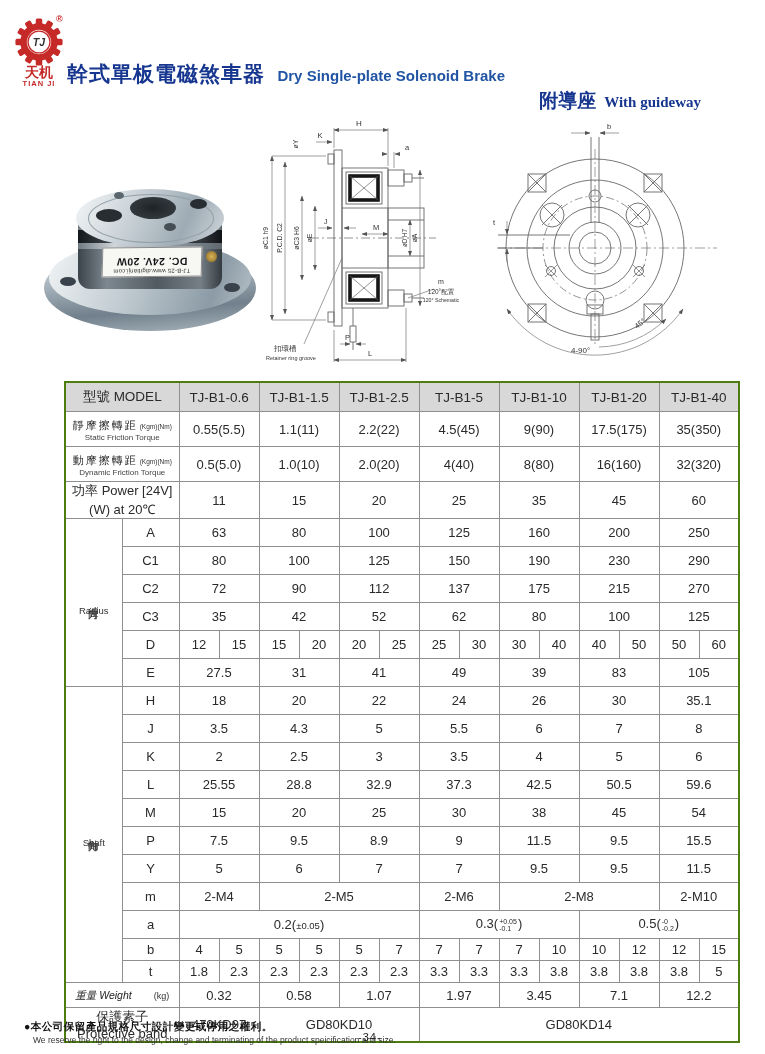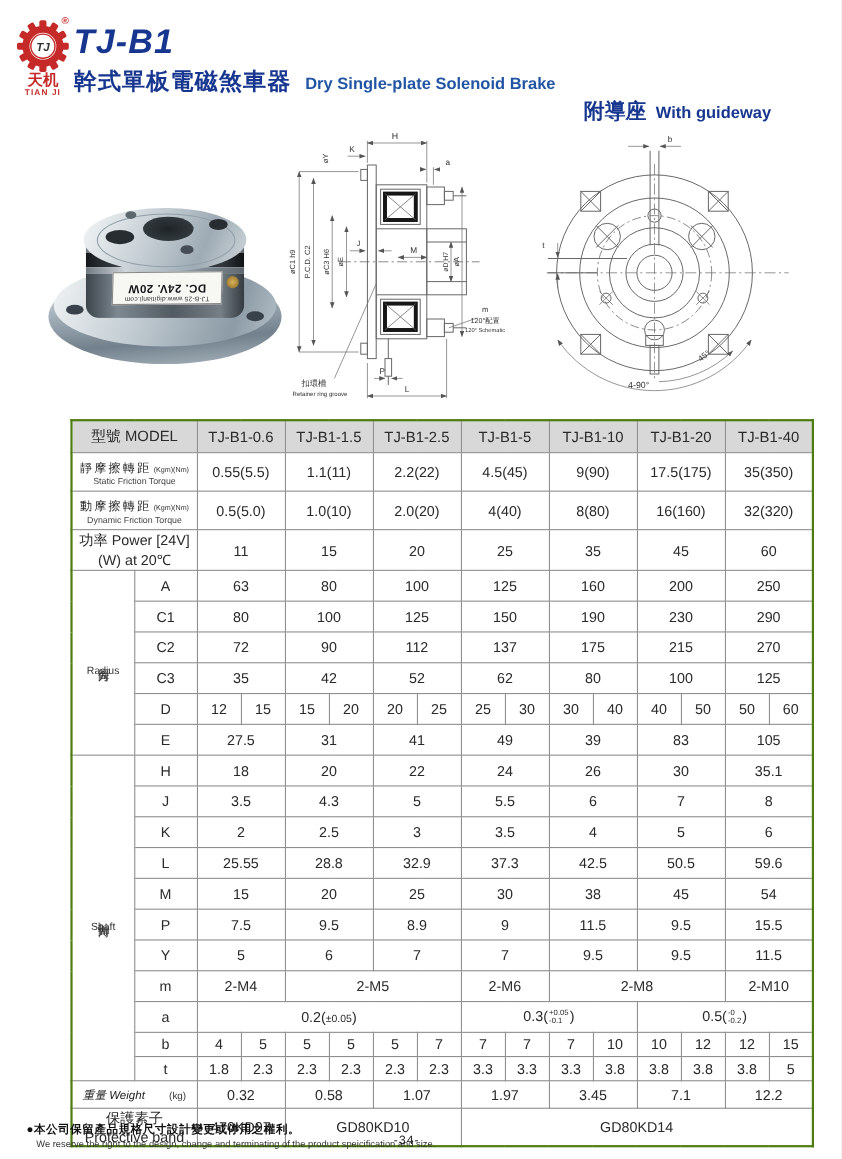--- a/index.html
+++ b/index.html
@@ -10,21 +10,21 @@
   .brand{position:absolute;left:8px;top:16px;width:62px;height:84px;text-align:center;}
   .gear{width:52px;height:52px;display:block;margin:0 auto;}
   .reg{position:absolute;left:48px;top:-2px;color:#c52a28;font-size:9px;font-weight:bold;}
   .brand-zh{color:#c52a28;font-size:14px;font-weight:bold;line-height:13px;margin-top:-2px;}
   .brand-en{color:#c52a28;font-size:7.5px;font-weight:bold;letter-spacing:1px;}
   .model-title{position:absolute;left:67px;top:20px;font-size:31px;font-weight:bold;font-style:italic;
                color:#16368f;letter-spacing:1px;}
   .subtitle{position:absolute;left:67px;top:60px;white-space:nowrap;text-align:center;}
   .sub-zh{font-size:21px;font-weight:bold;color:#16368f;letter-spacing:1px;}
   .sub-en{font-size:15px;font-weight:bold;color:#2155a4;margin-left:8px;}
-  .variant{position:absolute;right:64px;top:88px;white-space:nowrap;}
+  .variant{position:absolute;right:64px;top:88px;white-space:nowrap;font-family:Liberation Serif, serif;}
   .var-zh{font-size:19px;font-weight:bold;color:#16368f;}
   .var-en{font-size:15px;font-weight:bold;color:#16368f;margin-left:4px;}
 
   
   .photo{position:absolute;left:44px;top:181px;width:212px;height:162px;}
   .photo div{position:absolute;}
   .ph-shadow{left:4px;top:120px;width:204px;height:34px;border-radius:50%;
              background:radial-gradient(closest-side,rgba(50,60,72,.30),rgba(50,60,72,0) 72%);}
   .ph-flange{left:0;top:64px;width:212px;height:86px;border-radius:50%;
              background:linear-gradient(175deg,#e8edef 5%,#aebac3 35%,#71808c 72%,#9aa7b0 92%);}
@@ -116,21 +116,20 @@
       </g>
       <circle cx="32" cy="32" r="15" fill="#ffffff"></circle>
       <circle cx="32" cy="32" r="13.5" fill="none" stroke="#c52a28" stroke-width="1.6"></circle>
       <text x="32" y="37" text-anchor="middle" font-size="13" font-style="italic" font-weight="bold" font-family="Liberation Serif, serif" fill="#c52a28" data-name="brand-logo-tj-text">TJ</text>
     </svg>
     <sup class="reg" data-name="registered-mark">®</sup>
     <div class="brand-zh" data-name="brand-name-zh">天机</div>
     <div class="brand-en" data-name="brand-name-en">TIAN JI</div>
   </div>
 
-  <div class="model-title" data-name="page-title">TJ-B1</div>
   <div class="subtitle" data-name="page-subtitle">
     <span class="sub-zh" data-name="subtitle-zh">幹式單板電磁煞車器</span>
     <span class="sub-en" data-name="subtitle-en">Dry Single-plate Solenoid Brake</span>
   </div>
   <div class="variant" data-name="variant-title">
     <span class="var-zh" data-name="variant-zh">附導座</span>
     <span class="var-en" data-name="variant-en">With guideway</span>
   </div>
 
   <div class="photo" data-name="product-photo">

